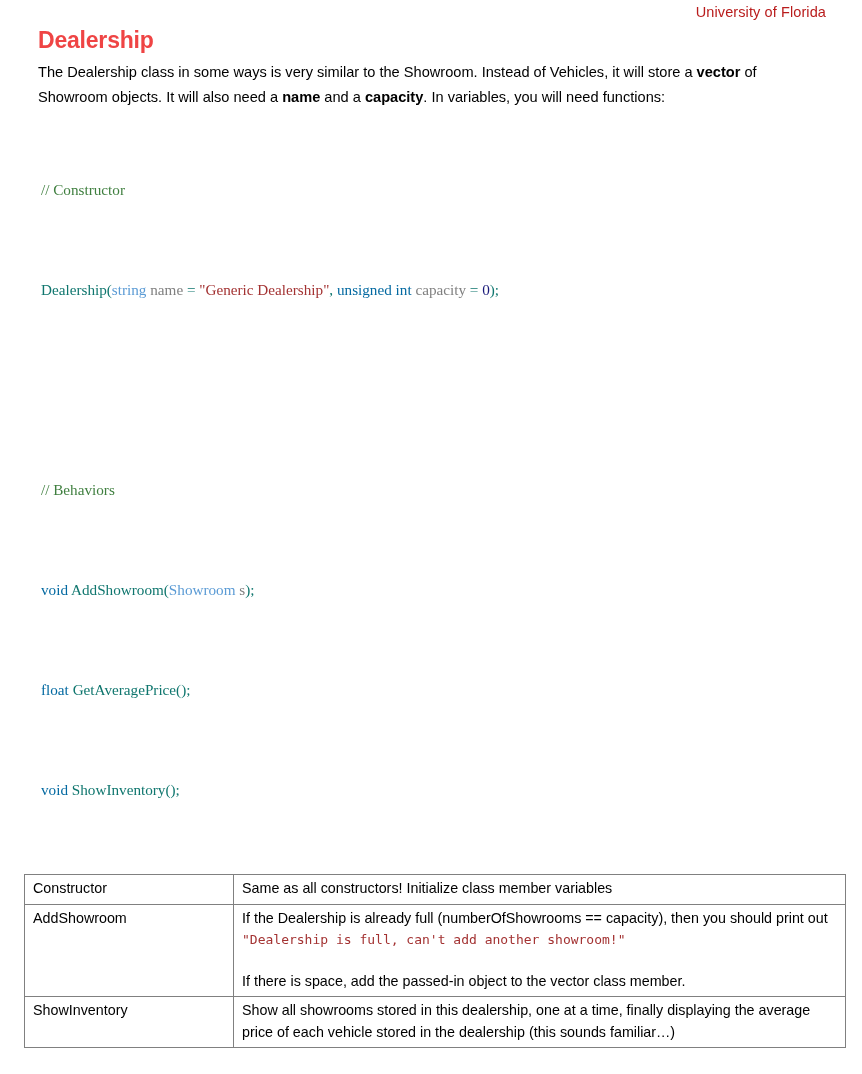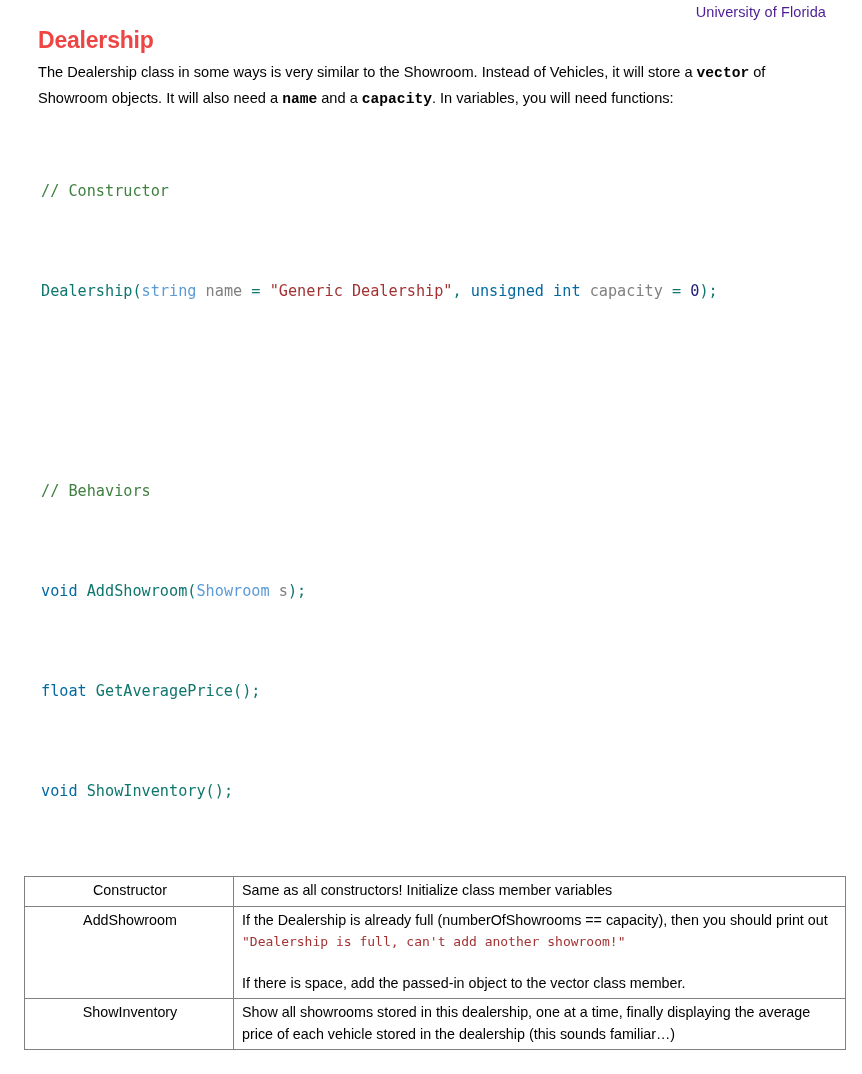--- a/index.html
+++ b/index.html
@@ -23,21 +23,21 @@
     padding: 0;
   }
 
   
   .doc-header {
     position: absolute;
     top: 2px;
     right: 36px;
     font-size: 14.5px;
     line-height: 20px;
-    color: #4c1d95;
+    color: #b91c1c;
     letter-spacing: 0.1px;
   }
 
   
   .content {
     position: absolute;
     top: 26px;
     left: 38px;
     width: 806px;
   }
@@ -57,31 +57,31 @@
   .reading-line,
   .tips-intro {
     font-size: 14.6px;
     line-height: 25px;
     color: #000000;
     margin: 0;
   }
   p.body-text {
     width: 780px;
   }
-  .bold { font-weight: bold; font-family: Liberation Mono, monospace; }
+  .bold { font-weight: bold; }
 
   
   .codeblock {
     font-family: "DejaVu Sans Mono", "Liberation Mono", monospace;
     font-size: 15.2px;
     line-height: 25px;
     margin: 17px 0 0 3px;
     white-space: pre;
   }
-  .code-line { white-space: pre; }
+  .code-line { white-space: pre; font-family: Liberation Serif, serif; }
   .code-blank { height: 25px; }
   .c-comment { color: #3F7F3F; }
   .c-type    { color: #0369a1; }
   .c-class   { color: #5B9BD5; }
   .c-var     { color: #808080; }
   .c-str     { color: #A33232; }
   .c-num     { color: #19197A; }
   .c-plain   { color: #0f766e; }
 
   
@@ -94,21 +94,20 @@
   }
   table.spec td {
     border: 1px solid #808080;
     vertical-align: top;
     font-size: 14.3px;
     line-height: 21.5px;
     padding: 3px 6px 4px 8px;
   }
   table.spec td.col-name {
     width: 194px;
-    text-align: center;
   }
   .cell-mono {
     font-family: "DejaVu Sans Mono", "Liberation Mono", monospace;
     font-size: 13px;
     color: #A33232;
   }
   .cell-gap { height: 20px; }
 </style>
 </head>
 <body>

